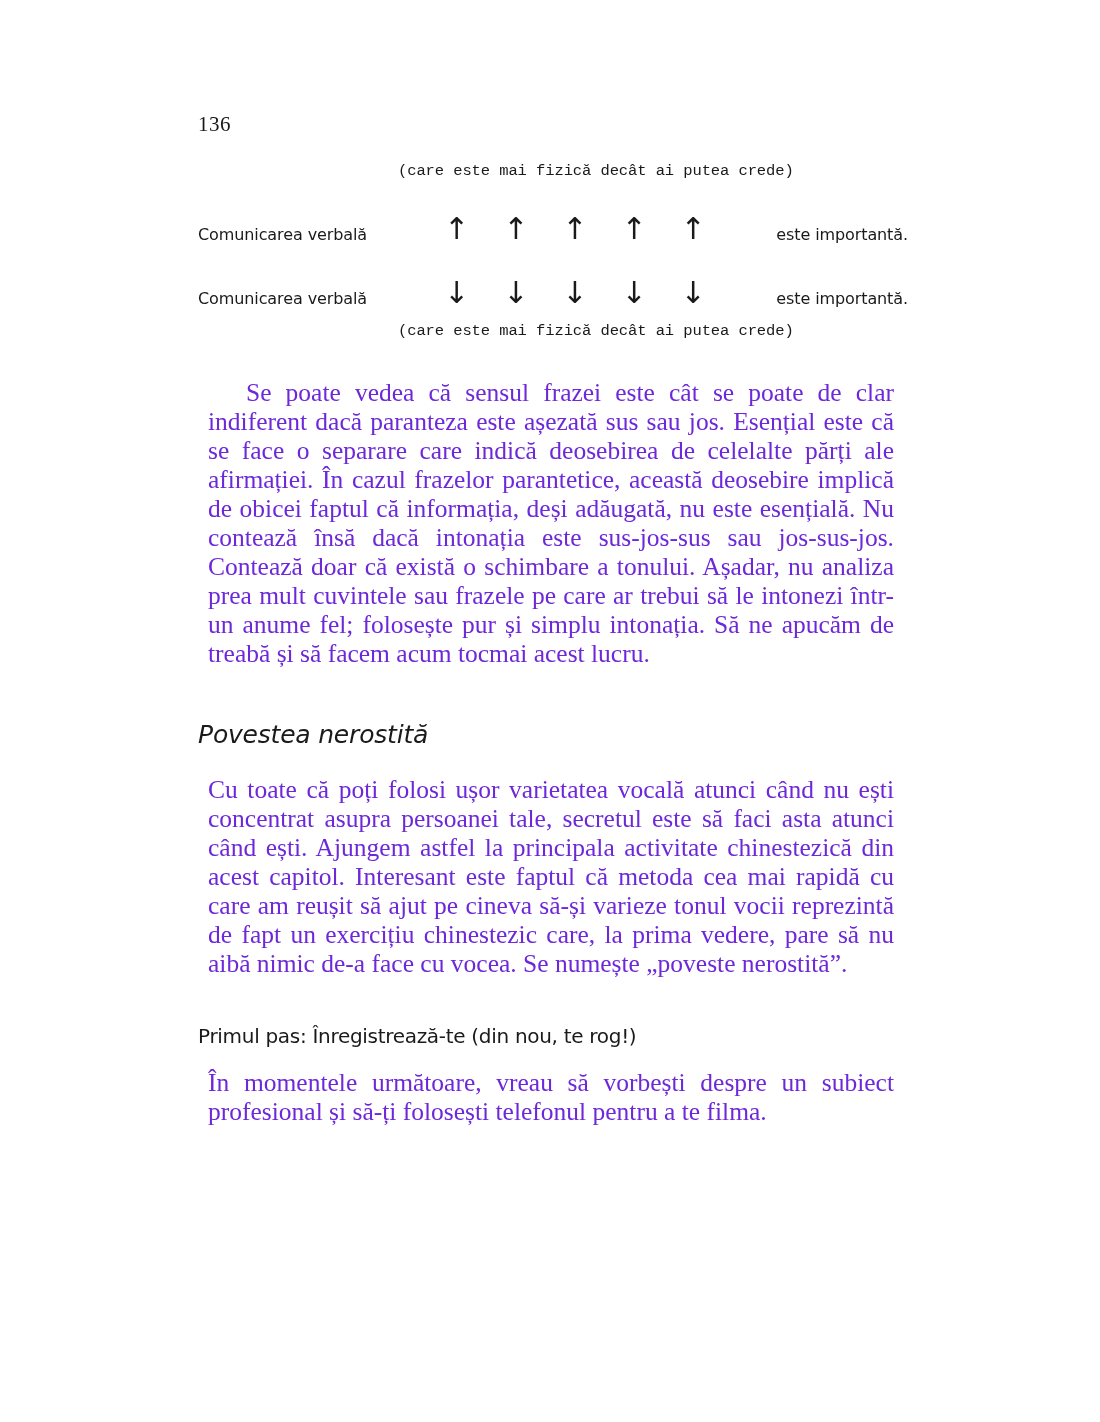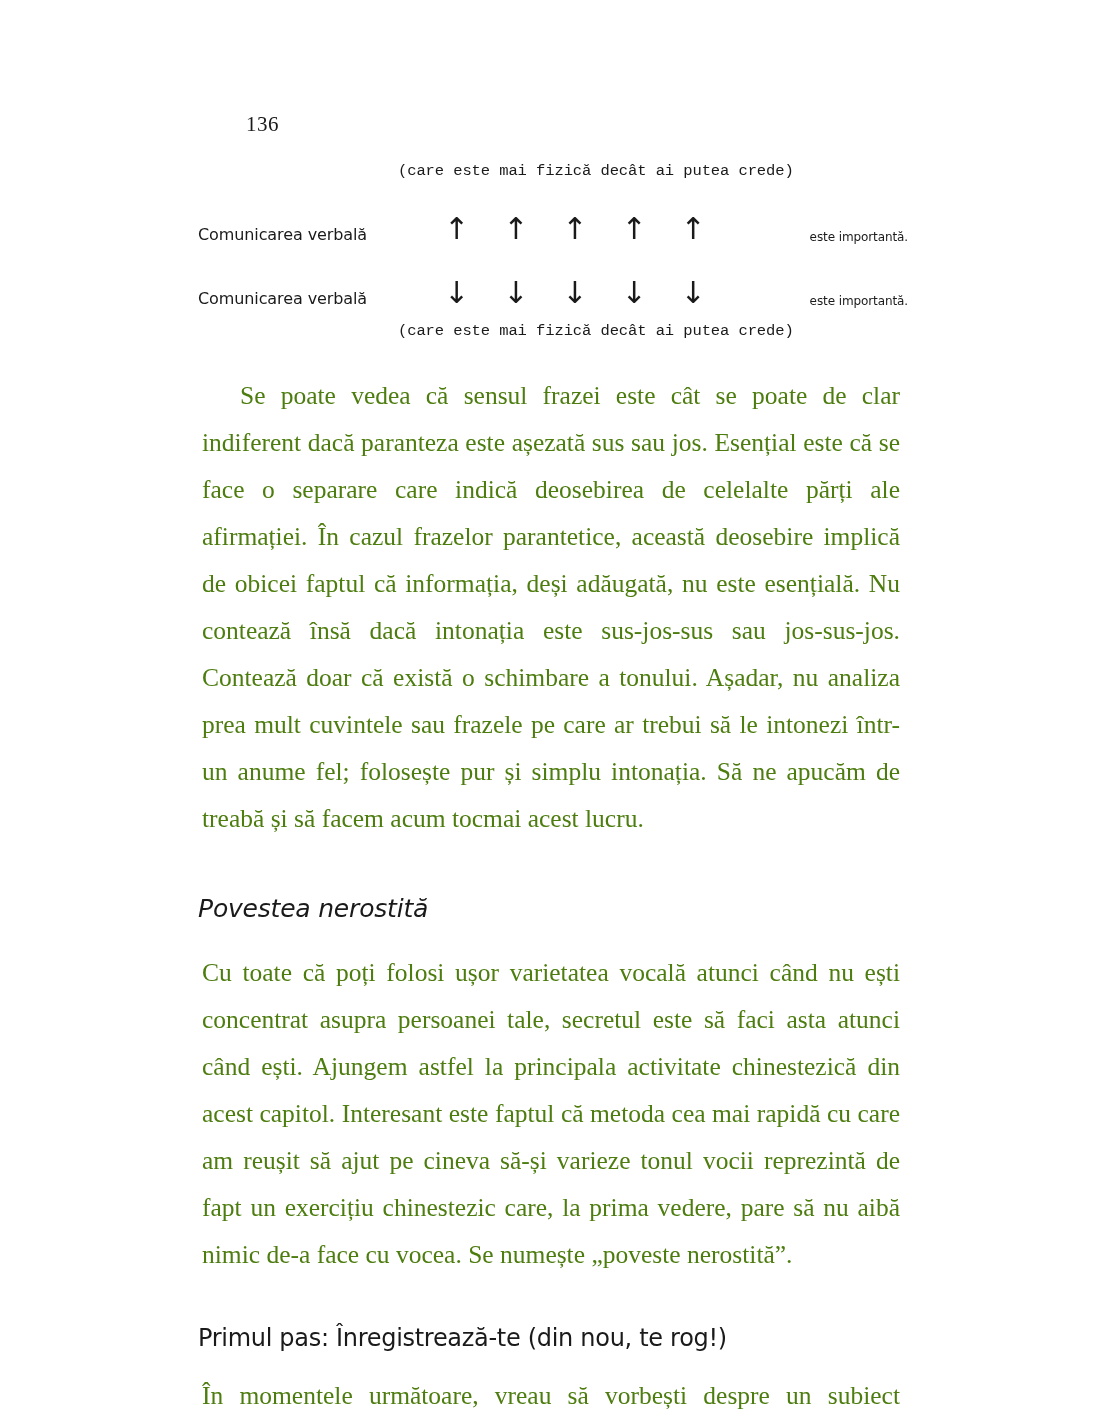--- a/index.html
+++ b/index.html
@@ -23,21 +23,20 @@
     height: 1422px;
   }
   
   .running-head {
     position: absolute;
     left: 198px;
     top: 112px;
     width: 706px;
     display: flex;
     align-items: flex-start;
-    margin-left: 48px;
   }
   .folio {
     font-family: "Liberation Serif", serif;
     font-size: 21px;
     letter-spacing: 0.5px;
     color: #1a1a1a;
     width: 120px;
   }
   .head-title {
     flex: 1;
@@ -86,58 +85,58 @@
     padding-left: 46px;
   }
   .arrow {
     font-family: "DejaVu Sans", sans-serif;
     font-size: 30px;
     line-height: 1;
     color: #1a1a1a;
   }
   .dia-right {
     font-family: "DejaVu Sans", sans-serif;
-    font-size: 12px;
+    font-size: 16px;
     color: #1a1a1a;
     text-align: right;
     flex: 1;
     letter-spacing: -0.1px;
   }
   
   .body-col {
     position: absolute;
     left: 198px;
     top: 368px;
     width: 706px;
   }
   p.body {
     font-family: "Liberation Serif", serif;
     font-size: 25.5px;
-    line-height: 47px;
+    line-height: 29px;
     text-align: justify;
-    margin: 4px;
-    color: #4d7c0f;
+    margin: 10px;
+    color: #6d28d9;
     hyphens: manual;
   }
   p.body.indent {
     text-indent: 38px;
   }
   h2.sub-italic {
     font-family: "DejaVu Sans", sans-serif;
     font-style: italic;
     font-weight: 400;
     font-size: 25px;
     margin: 52px 0 26px 0;
     color: #1a1a1a;
     letter-spacing: -0.2px;
   }
   h3.sub-plain {
     font-family: "DejaVu Sans", sans-serif;
     font-weight: 400;
-    font-size: 24px;
+    font-size: 20px;
     margin: 46px 0 20px 0;
     color: #1a1a1a;
     letter-spacing: -0.3px;
   }
 </style>
 </head>
 <body>
 
 <div class="page">
 

